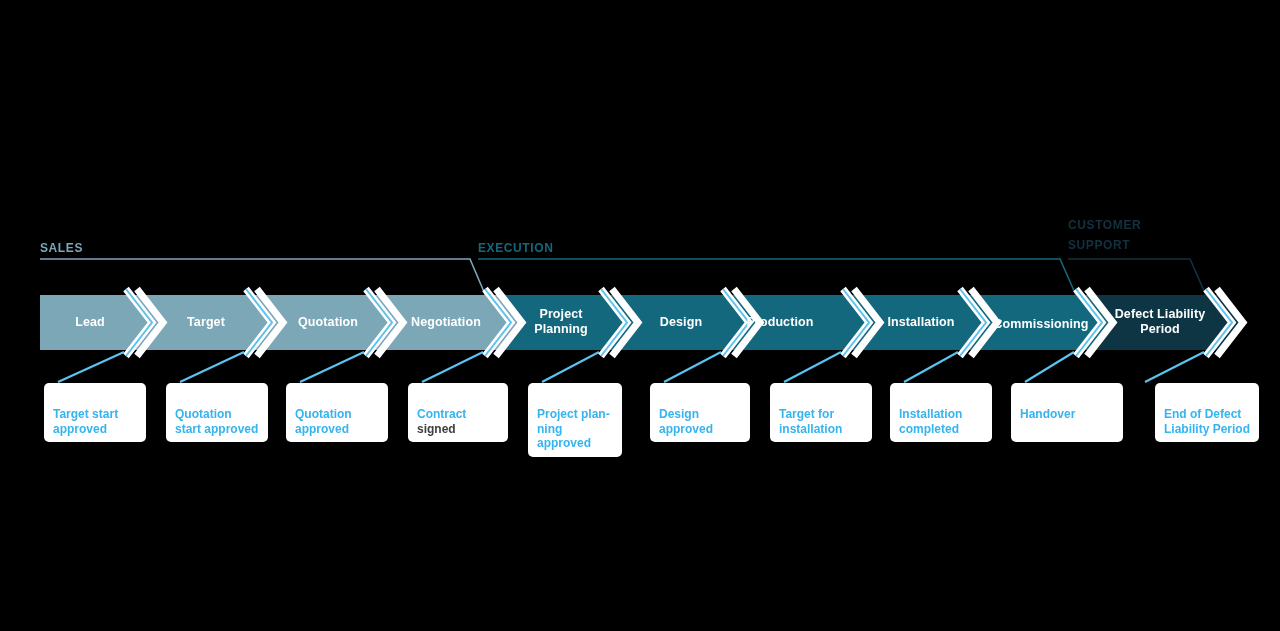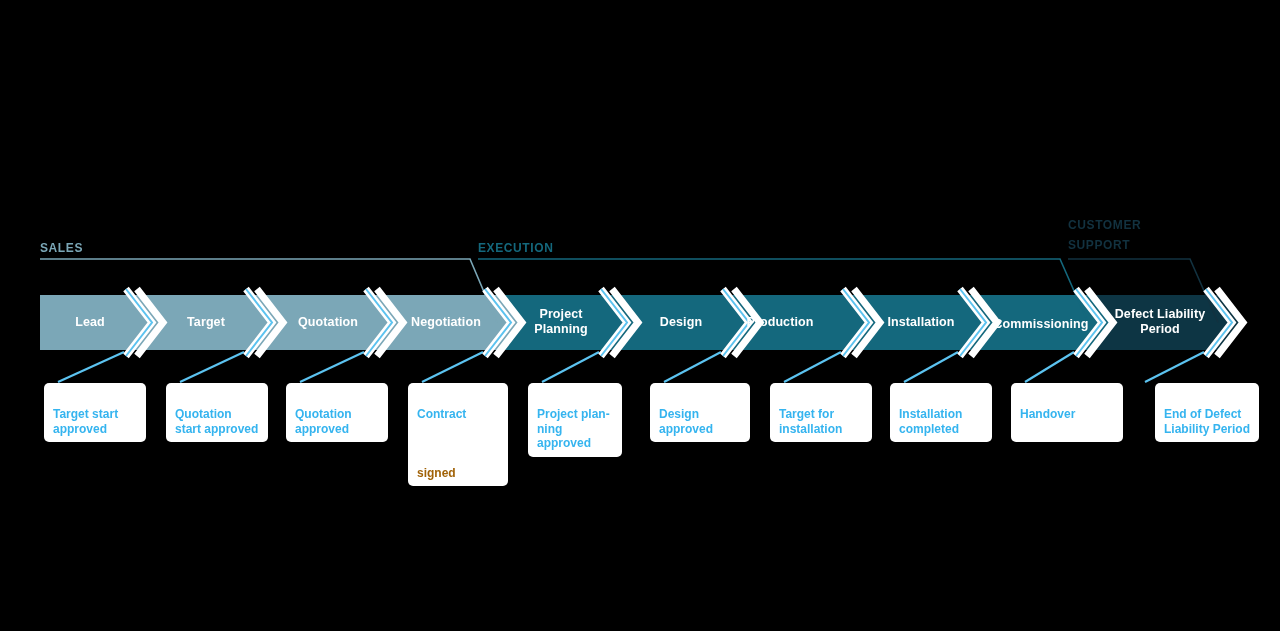--- a/index.html
+++ b/index.html
@@ -14,21 +14,21 @@
   }
   .sect-title{
     position:absolute;font-weight:bold;font-size:12px;letter-spacing:.6px;
     line-height:20px;white-space:pre-line;
   }
   .callout{
     position:absolute;background:#ffffff;border-radius:5px;
     box-sizing:border-box;padding:24px 9px 6px 9px;
     font-size:12px;line-height:14.5px;color:#35b4ef;font-weight:bold;
   }
-  .callout .dim{color:#a16207;margin-top:44px;}
+  .callout .dim{color:#404040;}
 </style>
 </head>
 <body>
 
 <div id="stage">
   <svg id="svg" viewBox="0 0 1280 631">
       <path d="M40,295 L497,295 L523,322.5 L497,350 L40,350 Z" fill="#7ba7b7"></path>
       <path d="M497,295 L1088,295 L1114,322.5 L1088,350 L497,350 L523,322.5 Z" fill="#14687d"></path>
       <path d="M1088,295 L1218,295 L1244,322.5 L1218,350 L1088,350 L1114,322.5 Z" fill="#0d3544"></path>
       <g>

